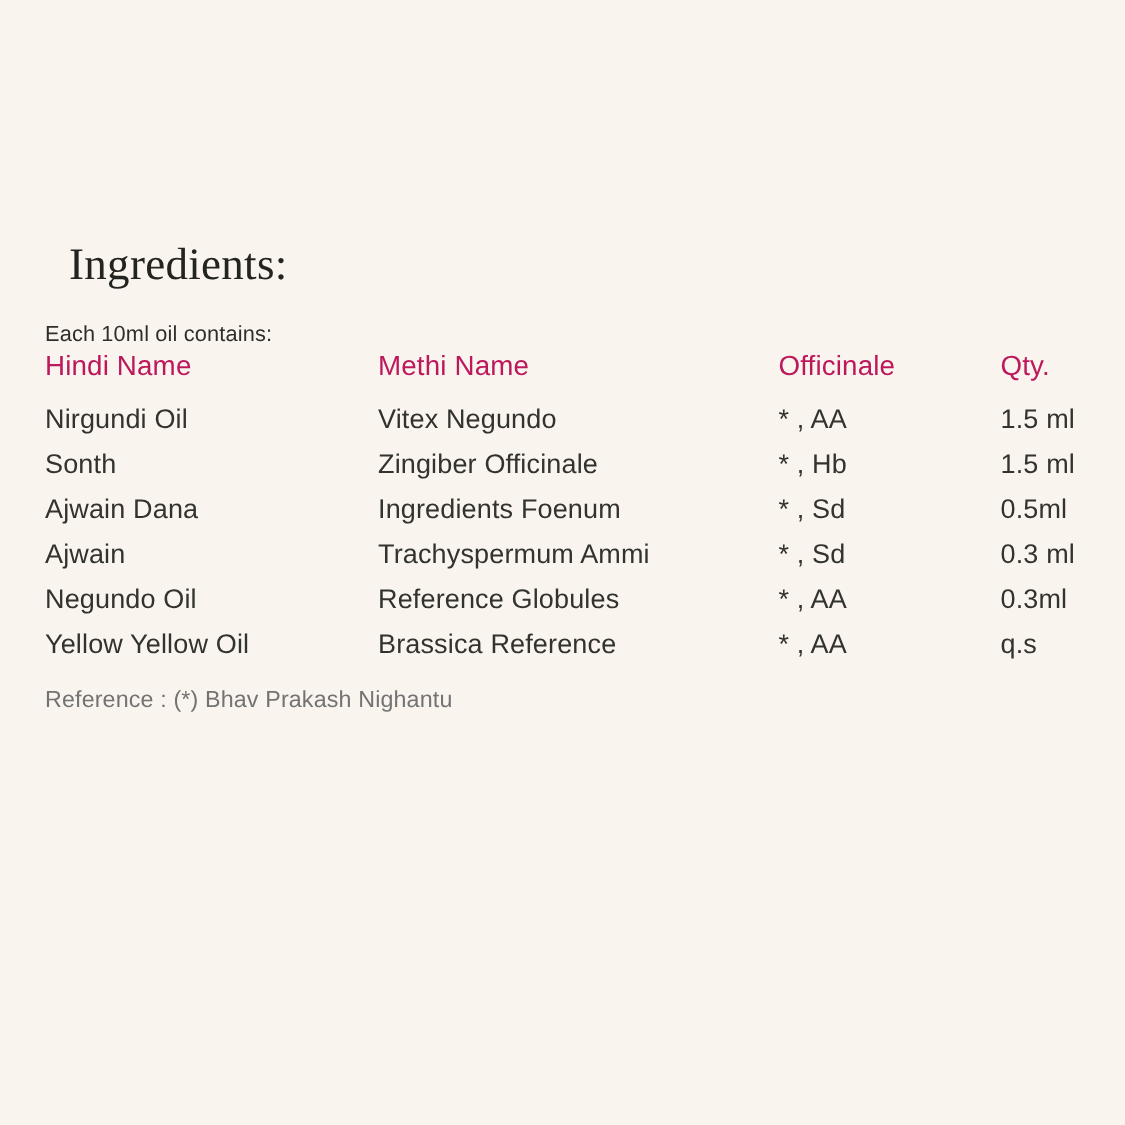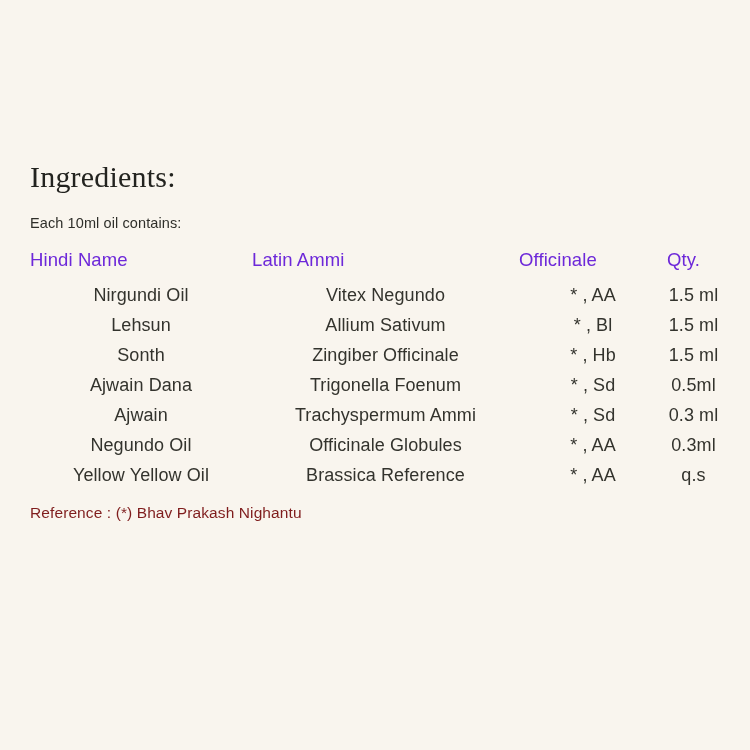--- a/index.html
+++ b/index.html
@@ -20,60 +20,60 @@
     height: 750px;
     box-sizing: border-box;
     padding: 160px 30px 0 30px;
   }
   .title {
     font-family: "Liberation Serif", serif;
     font-size: 30px;
     font-weight: 400;
     letter-spacing: 0.2px;
     color: #23231f;
-    margin: 0 0 22px 0;
+    margin: 0 0 22px 16px;
     line-height: 1.1;
   }
   .subtitle {
     font-size: 14.5px;
     color: #2f2f2a;
-    margin: 0 0 18px 0;
+    margin: 0 0 2px 0;
     letter-spacing: 0.1px;
   }
   table.ingredients {
     border-collapse: collapse;
     width: 690px;
     table-layout: fixed;
   }
   table.ingredients col.c-hindi { width: 222px; }
   table.ingredients col.c-latin { width: 267px; }
   table.ingredients col.c-ref   { width: 148px; }
   table.ingredients col.c-qty   { width: 53px; }
 
   table.ingredients th {
     text-align: left;
     font-weight: 400;
     font-size: 18.5px;
-    color: #6d28d9;
+    color: #be185d;
     padding: 0 0 9px 0;
     letter-spacing: 0.1px;
     white-space: nowrap;
   }
   table.ingredients td {
-    text-align: center;
+    text-align: left;
     font-size: 18px;
     color: #33332d;
     padding: 4.5px 0;
     letter-spacing: 0.1px;
     white-space: nowrap;
   }
   .footnote {
     margin-top: 14px;
     font-size: 15.5px;
-    color: #7f1d1d;
+    color: #737373;
     letter-spacing: 0.1px;
   }
 </style>
 </head>
 <body>
 
 <div class="page">
 
   <h1 class="title">Ingredients:</h1>
 
@@ -82,59 +82,53 @@
   <table class="ingredients">
     <colgroup>
       <col class="c-hindi">
       <col class="c-latin">
       <col class="c-ref">
       <col class="c-qty">
     </colgroup>
     <thead>
       <tr>
         <th>Hindi Name</th>
-        <th>Latin Ammi</th>
+        <th>Methi Name</th>
         <th>Officinale</th>
         <th>Qty.</th>
       </tr>
     </thead>
     <tbody>
       <tr>
         <td>Nirgundi Oil</td>
         <td>Vitex Negundo</td>
         <td>* , AA</td>
         <td>1.5 ml</td>
       </tr>
       <tr>
-        <td>Lehsun</td>
-        <td>Allium Sativum</td>
-        <td>* , Bl</td>
-        <td>1.5 ml</td>
-      </tr>
-      <tr>
         <td>Sonth</td>
         <td>Zingiber Officinale</td>
         <td>* , Hb</td>
         <td>1.5 ml</td>
       </tr>
       <tr>
         <td>Ajwain Dana</td>
-        <td>Trigonella Foenum</td>
+        <td>Ingredients Foenum</td>
         <td>* , Sd</td>
         <td>0.5ml</td>
       </tr>
       <tr>
         <td>Ajwain</td>
         <td>Trachyspermum Ammi</td>
         <td>* , Sd</td>
         <td>0.3 ml</td>
       </tr>
       <tr>
         <td>Negundo Oil</td>
-        <td>Officinale Globules</td>
+        <td>Reference Globules</td>
         <td>* , AA</td>
         <td>0.3ml</td>
       </tr>
       <tr>
         <td>Yellow Yellow Oil</td>
         <td>Brassica Reference</td>
         <td>* , AA</td>
         <td>q.s</td>
       </tr>
     </tbody>

